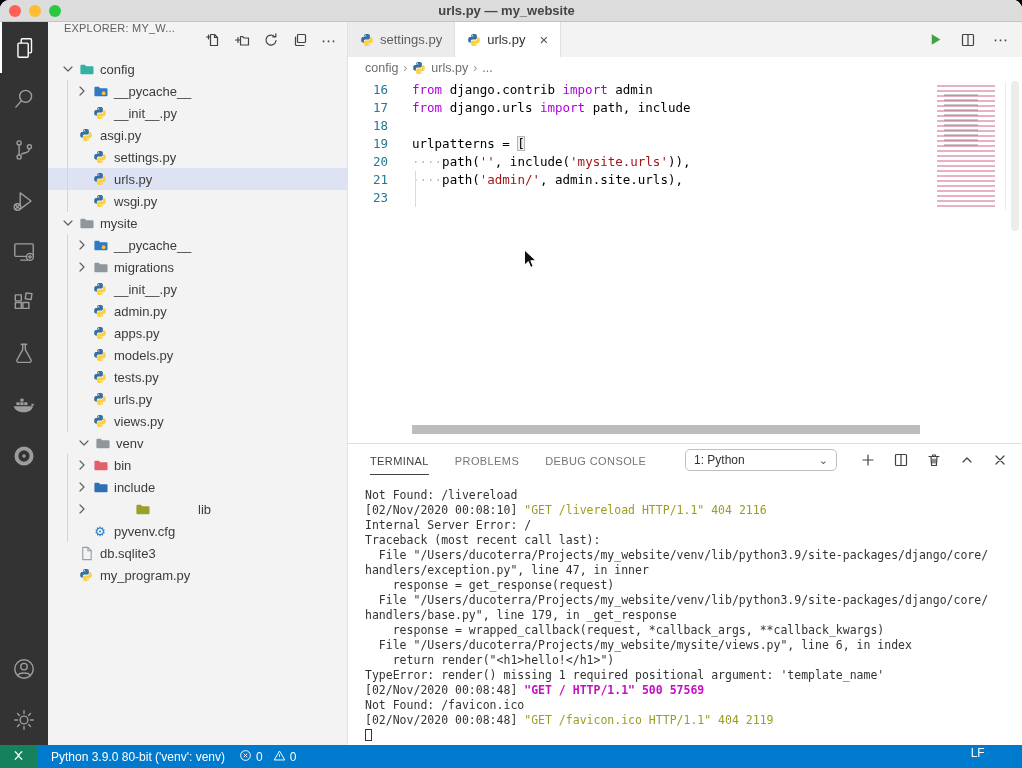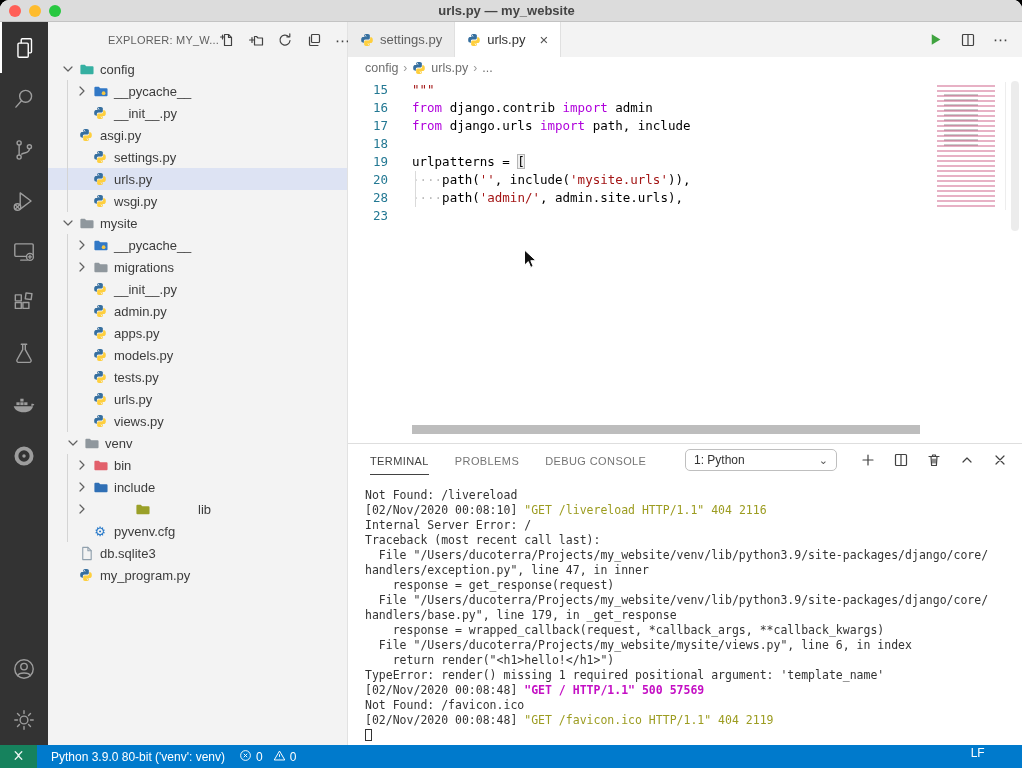--- a/index.html
+++ b/index.html
@@ -16,21 +16,21 @@
   
   .activitybar{position:absolute;left:0;top:22px;width:48px;height:723px;background:#333333;
     display:flex;flex-direction:column;align-items:stretch;}
   .ab-item{height:51px;display:flex;align-items:center;justify-content:center;color:#9d9d9d;cursor:pointer;}
   .ab-item.active{color:#ffffff;border-left:2px solid #fff;}
   .ab-item svg{display:block;}
   .ab-spacer{flex:1;}
   
   .sidebar{position:absolute;left:48px;top:22px;width:300px;height:723px;background:#f3f3f3;
     border-right:1px solid #e2e2e2;}
-  .sb-header{height:36px;display:flex;align-items:center;padding:0 10px 0 16px;margin-left:44px;}
+  .sb-header{height:36px;display:flex;padding:0 10px 0 16px;}
   .sb-header-label{font-size:11px;color:#616161;letter-spacing:.2px;flex:0 0 auto;}
   .sb-actions{margin-left:auto;display:flex;gap:13px;align-items:center;color:#424242;}
   .sb-actions span{display:flex;cursor:pointer;}
   .tree{position:relative;font-size:13px;color:#3c3c3c;}
   .tree-row{height:22px;display:flex;align-items:center;cursor:pointer;white-space:nowrap;}
   .tree-row.selected{background:#dde3f3;}
   .tr-chev{width:16px;height:16px;flex:0 0 16px;display:flex;align-items:center;justify-content:center;color:#616161;}
   .tr-icon{width:16px;height:16px;flex:0 0 16px;margin:0 6px 0 2px;display:flex;align-items:center;justify-content:center;}
   .tree-guide{position:absolute;width:1px;background:#d4d4d4;left:19px;}
   
@@ -410,21 +410,21 @@
         <div class="tree-row" style="padding-left: 26px;">
           <span class="tr-chev"></span>
           <span class="tr-icon">
             <svg width="14" height="14" viewBox="0 0 24 24">
               <path fill="#366f9f" d="M11.9 1.8c-5 0-4.7 2.2-4.7 2.2v2.3H12v.7H5.3S2 6.6 2 11.7c0 5 2.9 4.9 2.9 4.9h1.7v-2.4s-.1-2.9 2.8-2.9h4.8s2.7.1 2.7-2.6V4.4s.5-2.6-5-2.6zM9.3 3.3a.9.9 0 1 1 0 1.8.9.9 0 0 1 0-1.8z"></path>
               <path fill="#fecf3e" d="M12.1 22.2c5 0 4.7-2.2 4.7-2.2v-2.3H12v-.7h6.7s3.3.4 3.3-4.7c0-5-2.9-4.9-2.9-4.9h-1.7v2.4s.1 2.9-2.8 2.9H9.8s-2.7-.1-2.7 2.6v4.3s-.5 2.6 5 2.6zm2.6-1.5a.9.9 0 1 1 0-1.8.9.9 0 0 1 0 1.8z"></path>
             </svg>
           </span>
           <span>views.py</span>
         </div>
-        <div class="tree-row" style="padding-left: 17px;">
+        <div class="tree-row" style="padding-left: 28px;">
           <span class="tr-chev">
             <svg width="16" height="16" viewBox="0 0 16 16" fill="none" stroke="currentColor" stroke-width="1.2" stroke-linecap="round" stroke-linejoin="round">
               <path d="M4 6l4 4 4-4"></path>
             </svg>
           </span>
           <span class="tr-icon">
             <svg width="15" height="15" viewBox="0 0 16 16">
               <path fill="#8f979d" d="M1.5 4a1 1 0 0 1 1-1h3.6l1.7 1.6h6.7a1 1 0 0 1 1 1V12a1 1 0 0 1-1 1h-12a1 1 0 0 1-1-1z"></path>
             </svg>
           </span>
@@ -552,27 +552,26 @@
             <path fill="#fecf3e" d="M12.1 22.2c5 0 4.7-2.2 4.7-2.2v-2.3H12v-.7h6.7s3.3.4 3.3-4.7c0-5-2.9-4.9-2.9-4.9h-1.7v2.4s.1 2.9-2.8 2.9H9.8s-2.7-.1-2.7 2.6v4.3s-.5 2.6 5 2.6zm2.6-1.5a.9.9 0 1 1 0-1.8.9.9 0 0 1 0 1.8z"></path>
           </svg>
         </span>
       <span>urls.py</span>
       <span class="bc-sep">›</span>
       <span>...</span>
     </div>
 
     <div class="editor">
       <div class="codelines" id="codelines">
-          <div class="cl"><span class="gut">15</span><span class="txt"><span class="seg-s">"""</span></span></div>
           <div class="cl"><span class="gut">16</span><span class="txt"><span class="seg-k">from</span><span class="seg-d"> django.contrib </span><span class="seg-k">import</span><span class="seg-d"> admin</span></span></div>
           <div class="cl"><span class="gut">17</span><span class="txt"><span class="seg-k">from</span><span class="seg-d"> django.urls </span><span class="seg-k">import</span><span class="seg-d"> path, include</span></span></div>
           <div class="cl"><span class="gut">18</span><span class="txt"></span></div>
           <div class="cl"><span class="gut">19</span><span class="txt"><span class="seg-d">urlpatterns = </span><span class="seg-b">[</span></span></div>
           <div class="cl"><span class="gut">20</span><span class="txt"><span class="seg-ws">····</span><span class="seg-d">path(</span><span class="seg-s">''</span><span class="seg-d">, include(</span><span class="seg-s">'mysite.urls'</span><span class="seg-d">)),</span></span></div>
-          <div class="cl"><span class="gut">28</span><span class="txt"><span class="seg-ws">····</span><span class="seg-d">path(</span><span class="seg-s">'admin/'</span><span class="seg-d">, admin.site.urls),</span></span></div>
+          <div class="cl"><span class="gut">21</span><span class="txt"><span class="seg-ws">····</span><span class="seg-d">path(</span><span class="seg-s">'admin/'</span><span class="seg-d">, admin.site.urls),</span></span></div>
           <div class="cl"><span class="gut">23</span><span class="txt"></span></div>
         </div>
       <div class="code-guide"></div>
       <div class="minimap"></div>
       <div class="vscroll">
           <div class="vslider"></div>
         </div>
       <div class="hscroll"></div>
     </div>
 

